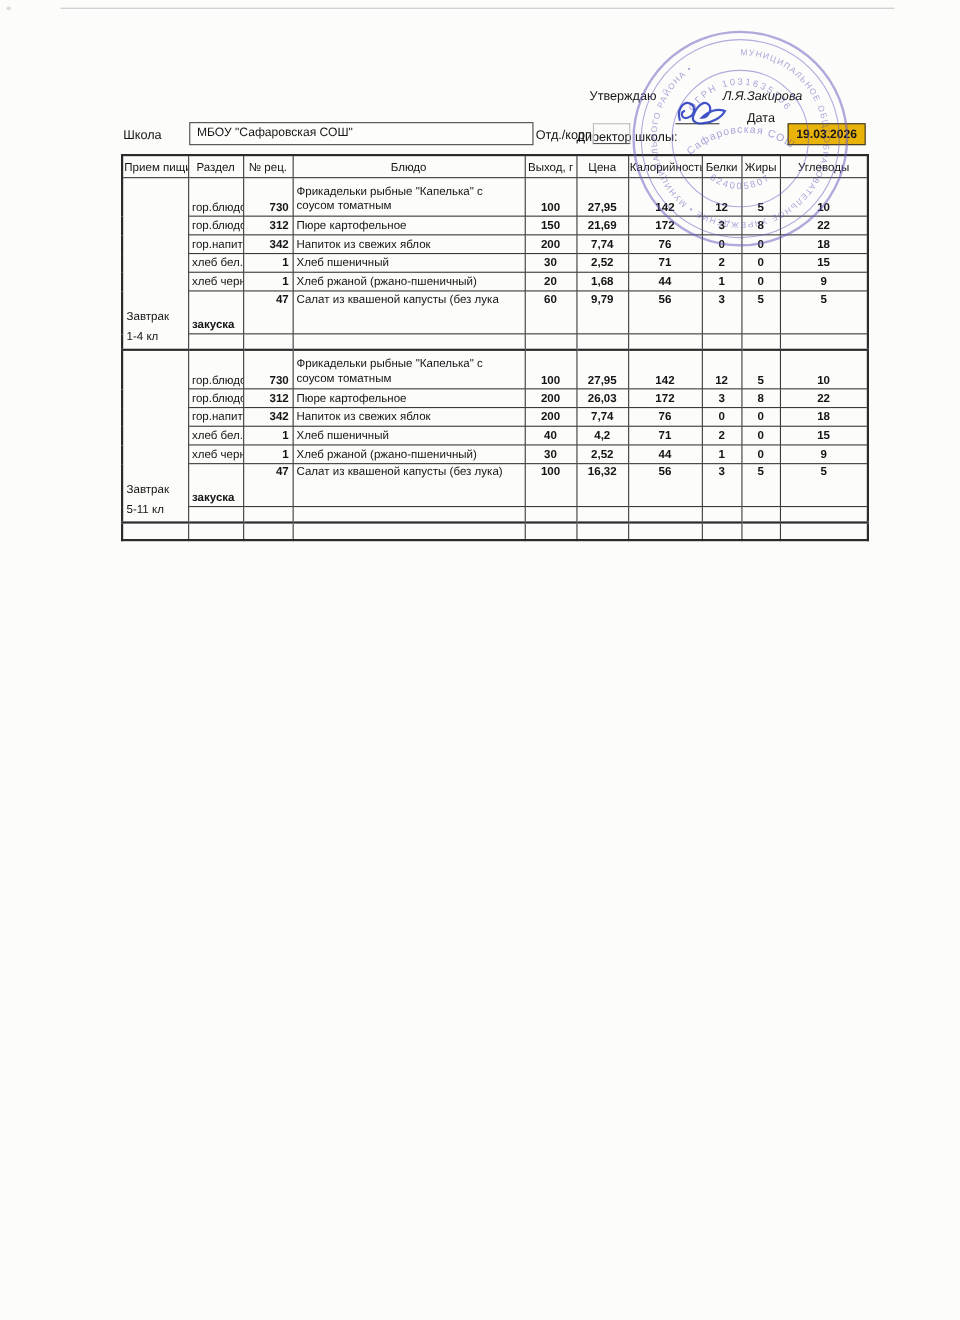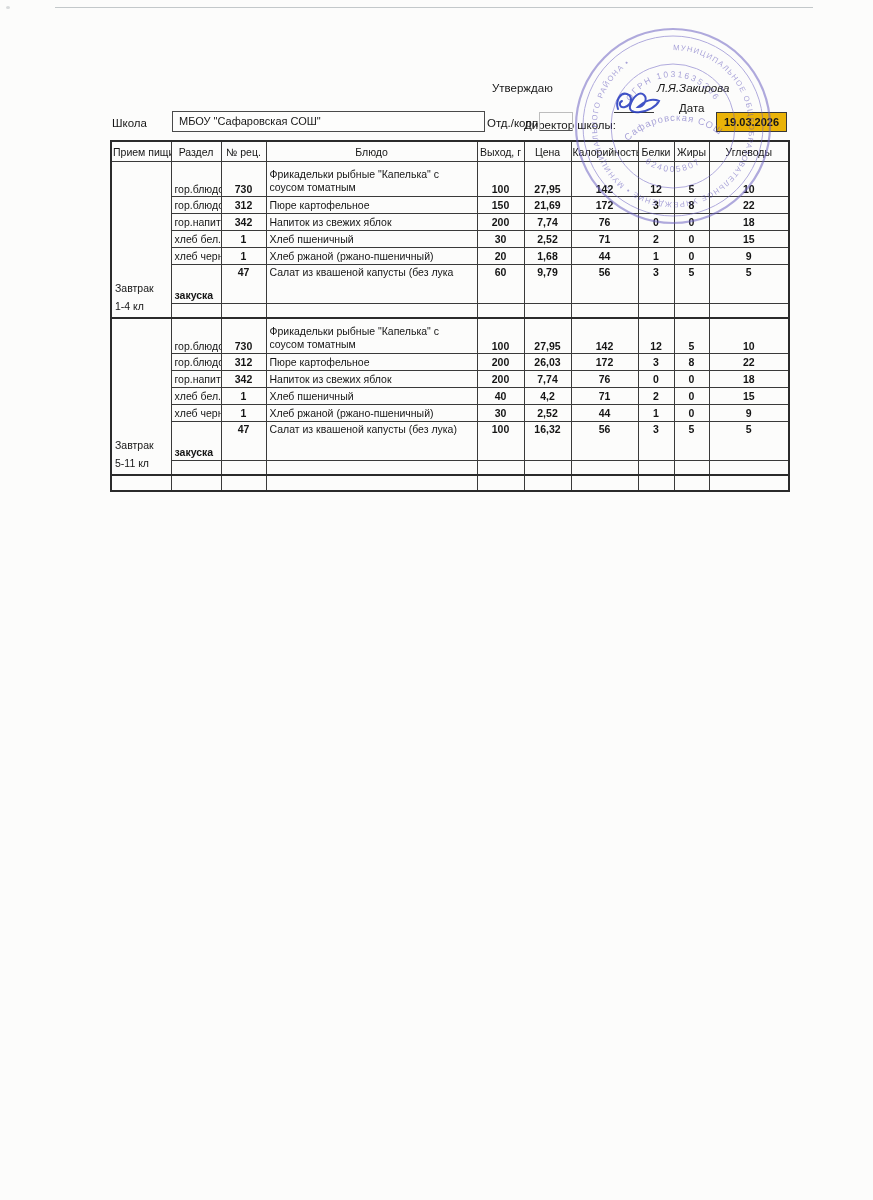--- a/index.html
+++ b/index.html
@@ -5,21 +5,21 @@
   html,body{margin:0;padding:0;}
   .page{
     position:relative;width:873px;height:1200px;background:#fcfcfb;
     font-family:"Liberation Sans",sans-serif;color:#161616;overflow:hidden;
   }
   .scanline{position:absolute;left:55px;top:7px;width:758px;height:1px;background:#c3c8ca;}
   .scandot{position:absolute;left:6px;top:6px;width:4px;height:3px;background:#d7dadb;border-radius:50%;}
 
   
   .lbl{position:absolute;font-size:11.5px;white-space:nowrap;}
-  .approve-title{left:492px;top:82px;}
+  .approve-title{left:536px;top:82px;}
   .director-label{left:524px;top:99px;margin-top:20px;}
   .director-underline{position:absolute;left:614px;top:112px;width:40px;height:1px;background:#3a3a3a;}
   .director-name{left:657px;top:82px;font-style:italic;}
   .date-label{left:679px;top:102px;}
   .date-box{
     position:absolute;left:716px;top:112px;width:69px;height:18px;
     border:1.5px solid #383838;font-size:11px;font-weight:700;
     display:flex;align-items:center;justify-content:center;white-space:nowrap;background:#eab308;
   }
   .school-label{left:112px;top:117px;}
@@ -49,21 +49,21 @@
   tr.tall td.dish{white-space:normal;line-height:1.3;}
   tr.norm td{height:16px;}
   tr.salad td{height:35px;vertical-align:top;padding-top:1px;}
   tr.salad td.razdel{vertical-align:bottom;padding-bottom:2px;font-weight:bold;}
   tr.emptyrow td{height:13px;}
   tr.secband td{border-top:2px solid #2b2b2b;}
   tr.finalrow td{border-top:2px solid #2b2b2b;height:14px;}
   td.meal{vertical-align:top;padding-top:17px;line-height:1.7;font-size:10.5px;}
   td.c{text-align:center;}
   td.b{font-weight:700;}
-  td.n6{font-weight:600;text-align:center;}
+  td.n6{font-weight:600;text-align:right;}
 
   
   .stamp{position:absolute;left:571px;top:24px;width:204px;height:204px;opacity:.52;pointer-events:none;z-index:5;}
   .stamp text{fill:#5b50b8;font-family:"Liberation Sans",sans-serif;}
   .stamp circle{stroke:#6a5fc1;fill:none;}
   .signature{position:absolute;left:611px;top:88px;width:58px;height:30px;z-index:6;pointer-events:none;}
 </style>
 </head>
 <body>
 

